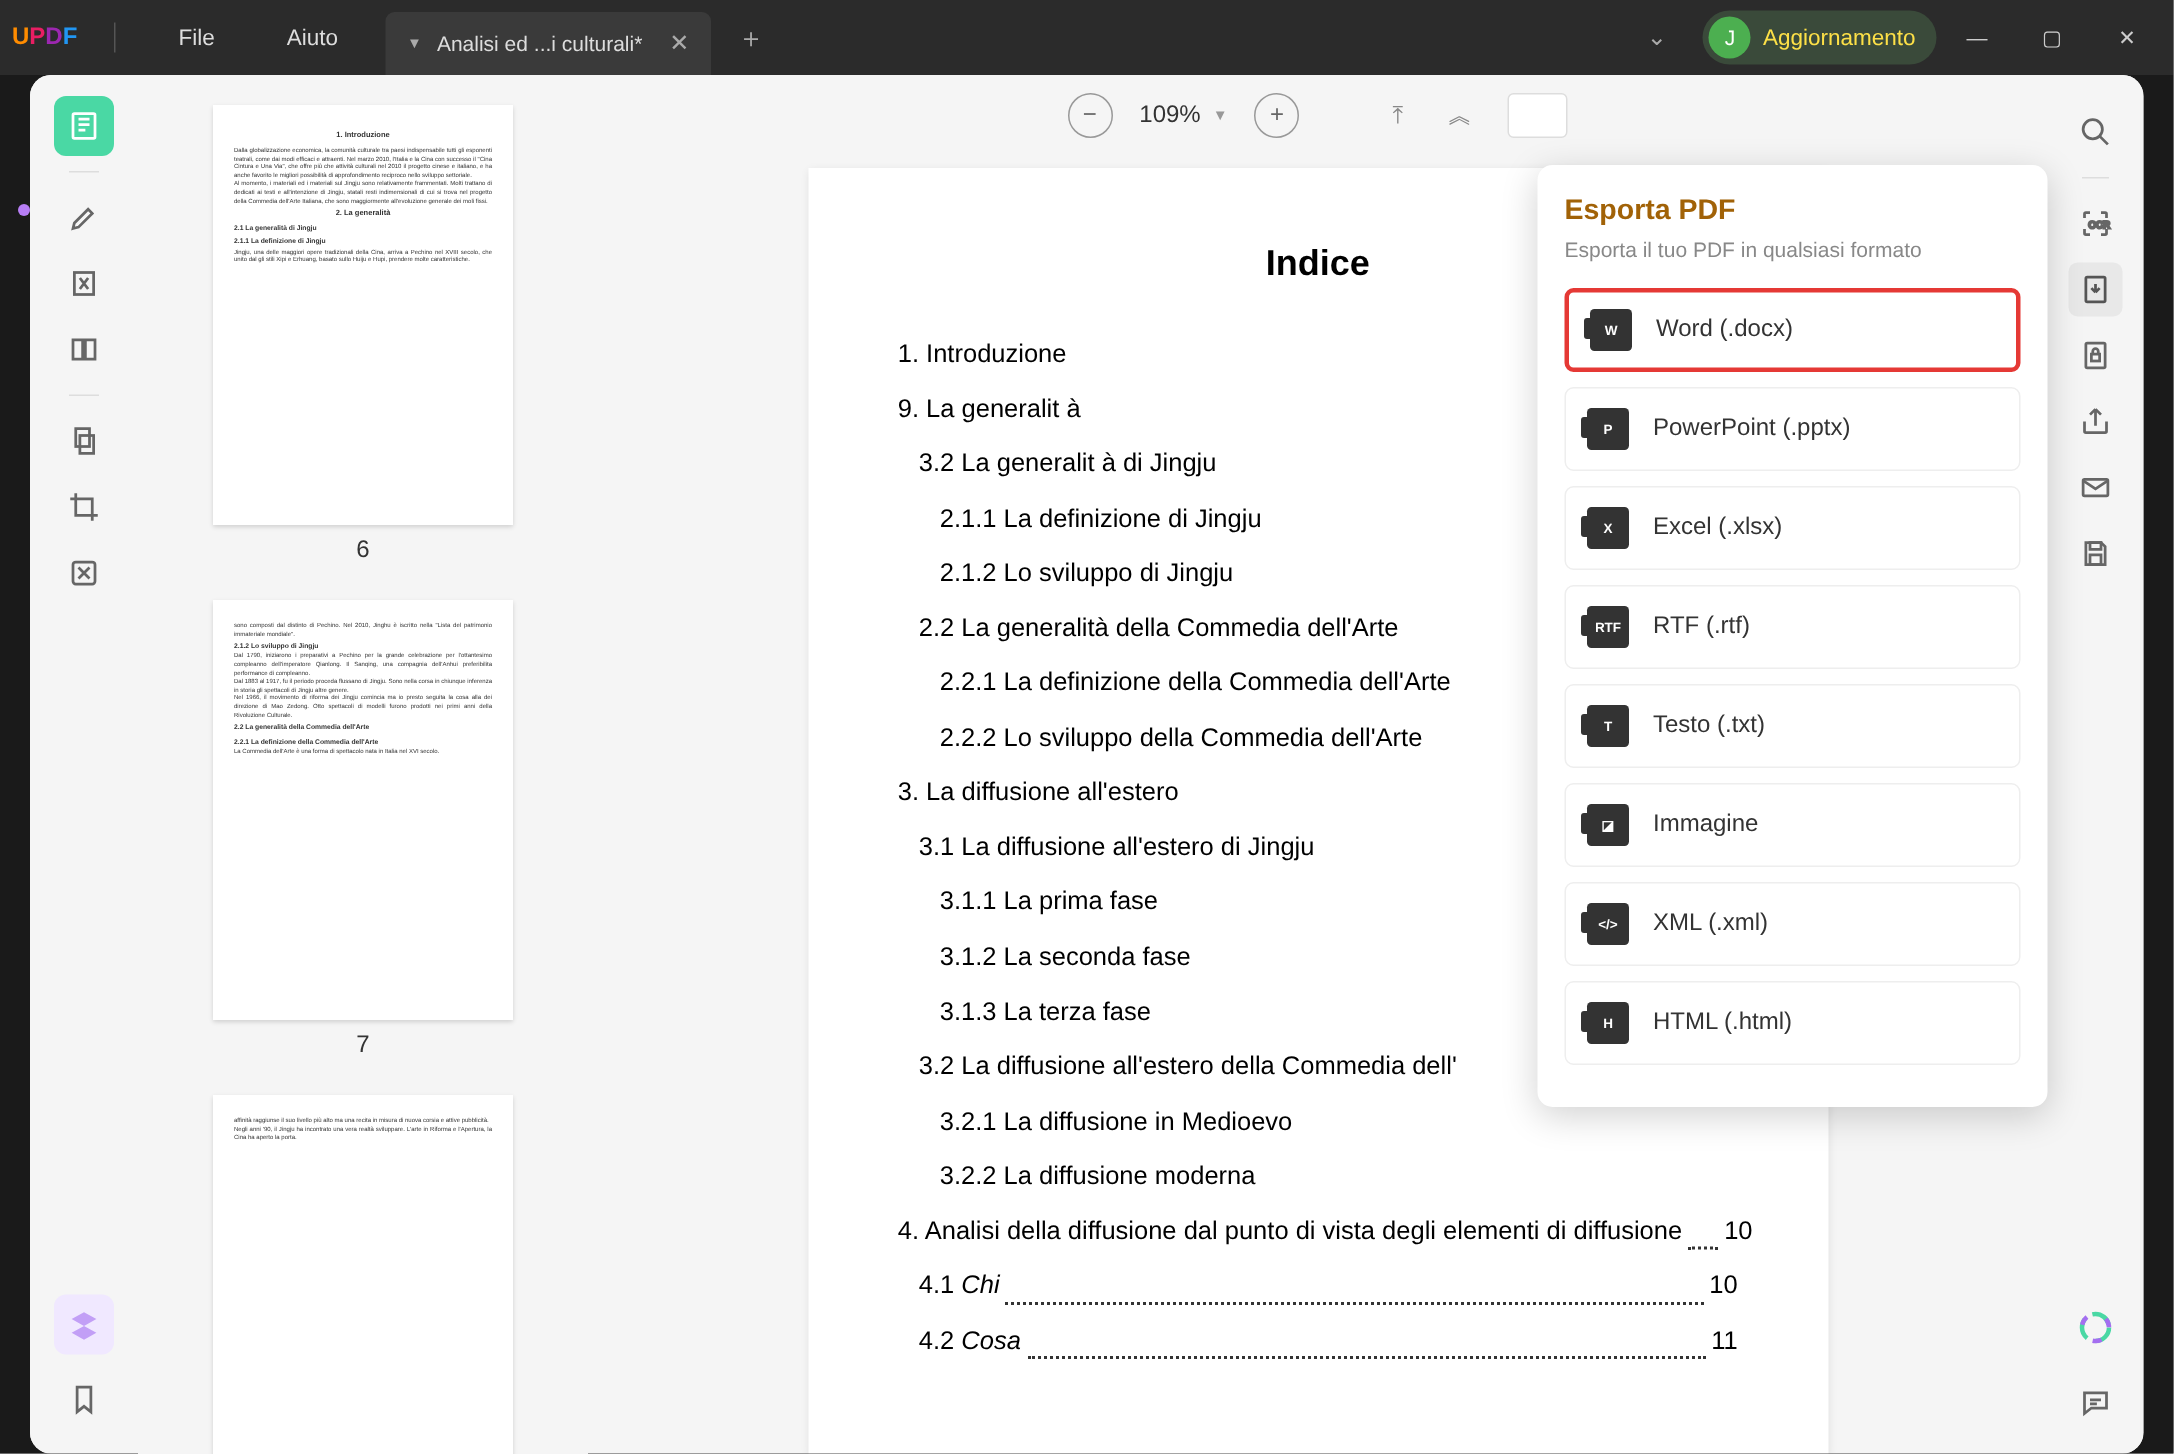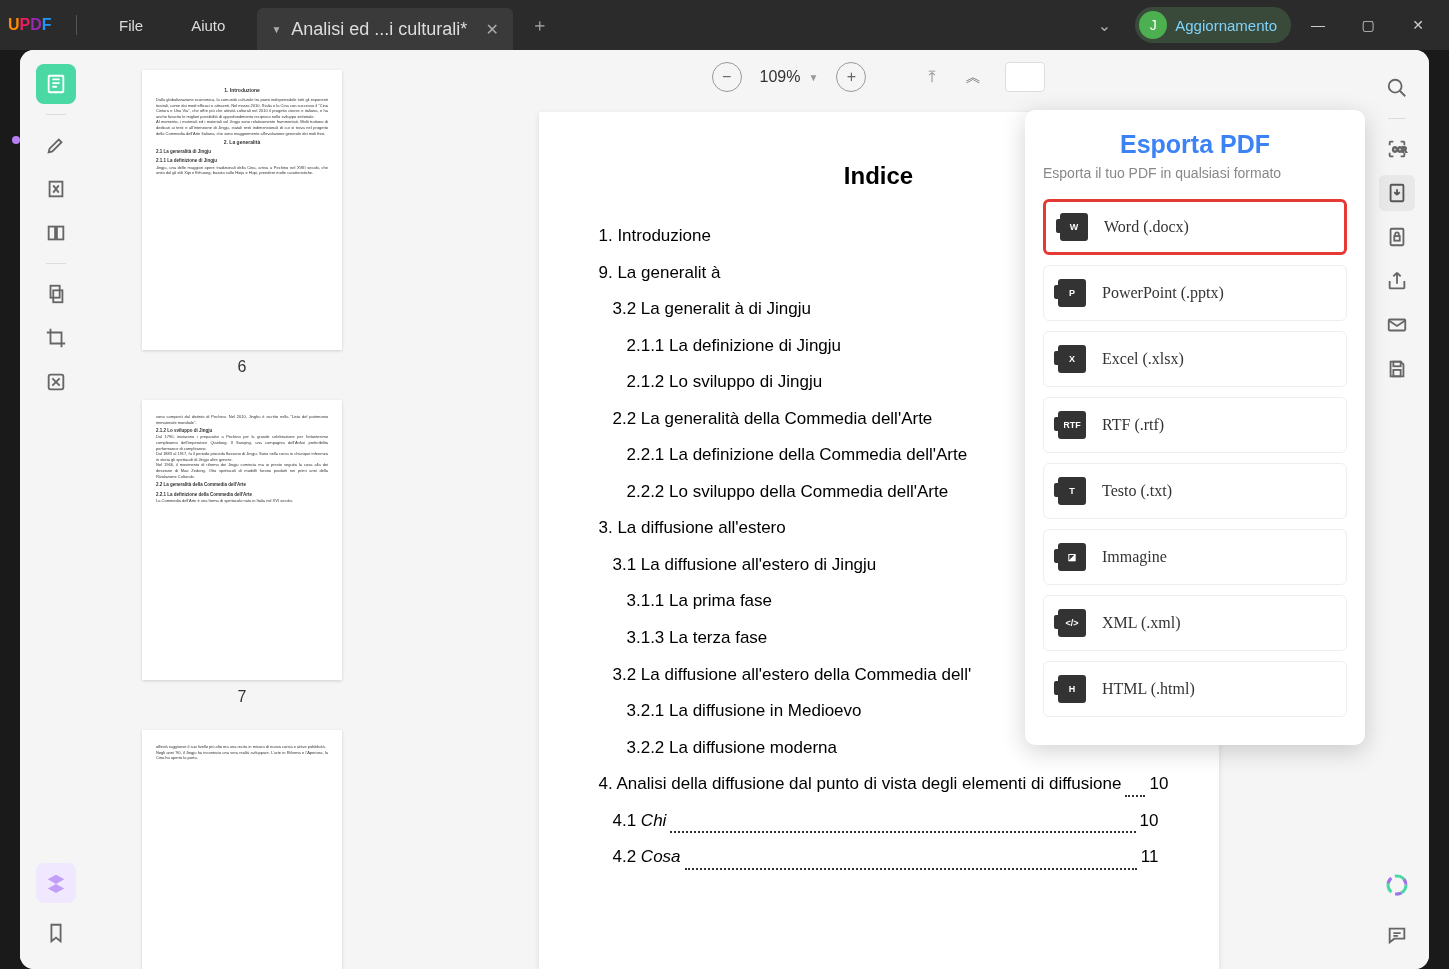--- a/index.html
+++ b/index.html
@@ -6,28 +6,28 @@
 body { background: #1a1a1a; width: 1449px; height: 969px; overflow: hidden; position: relative; }
 
 
 .titlebar { height: 50px; background: #2b2b2b; display: flex; align-items: center; padding: 0 8px; }
 .logo { width: 50px; font-weight: bold; font-size: 16px; }
 .logo span:nth-child(1){color:#ff8c00}.logo span:nth-child(2){color:#e91e63}.logo span:nth-child(3){color:#9c27b0}.logo span:nth-child(4){color:#2196f3}
 .vdiv { width: 1px; height: 20px; background: #555; margin: 0 18px; }
 .menu-item { color: #ddd; font-size: 15px; padding: 0 24px; cursor: pointer; }
 .tab { display: flex; align-items: center; background: #3a3a3a; border-radius: 6px 6px 0 0; padding: 8px 14px; margin-left: 8px; height: 42px; margin-top: 8px; }
 .tab-caret { color: #aaa; margin-right: 10px; font-size: 10px; }
-.tab-title { color: #ddd; font-size: 18px; max-width: 180px; overflow: hidden; white-space: nowrap; }
+.tab-title { color: #ddd; font-size: 14px; max-width: 180px; overflow: hidden; white-space: nowrap; }
 .tab-close { color: #aaa; margin-left: 18px; cursor: pointer; }
 .tab-add { color: #aaa; margin-left: 18px; font-size: 18px; cursor: pointer; }
 .titlebar-right { margin-left: auto; display: flex; align-items: center; gap: 4px; }
 .chev-down { color: #aaa; padding: 0 20px; cursor: pointer; }
 .user-badge { display: flex; align-items: center; background: #3a4a3a; border-radius: 20px; padding: 4px 14px 4px 4px; cursor: pointer; }
 .user-avatar { width: 28px; height: 28px; border-radius: 50%; background: #4caf50; color: #fff; display: flex; align-items: center; justify-content: center; font-size: 14px; margin-right: 8px; }
-.user-label { color: #7dd3fc; font-size: 15px; }
+.user-label { color: #fde047; font-size: 15px; }
 .win-btn { width: 46px; height: 32px; display: flex; align-items: center; justify-content: center; color: #ccc; cursor: pointer; font-size: 14px; }
 
 
 .main { position: absolute; top: 50px; bottom: 0; left: 0; right: 0; background: #1a1a1a; }
 .workspace { position: absolute; top: 0; bottom: 0; left: 20px; right: 20px; background: #f5f5f5; border-radius: 14px; display: flex; overflow: hidden; }
 
 
 .left-rail { width: 72px; background: #f5f5f5; display: flex; flex-direction: column; align-items: center; padding-top: 14px; gap: 4px; }
 .rail-btn { width: 40px; height: 40px; border-radius: 8px; display: flex; align-items: center; justify-content: center; cursor: pointer; }
 .rail-btn.active { background: #4ad8a4; }
@@ -61,27 +61,27 @@
 
 
 .right-rail { width: 64px; background: #f5f5f5; display: flex; flex-direction: column; align-items: center; padding-top: 20px; gap: 8px; }
 .rr-btn { width: 36px; height: 36px; border-radius: 6px; display: flex; align-items: center; justify-content: center; cursor: pointer; color: #666; }
 .rr-btn.active { background: #e8e8e8; }
 .rr-sep { width: 18px; height: 1px; background: #ddd; margin: 4px 0; }
 .rr-bottom { margin-top:auto; margin-bottom:16px; display:flex; flex-direction:column; align-items:center; gap:14px;}
 
 
 .export-panel { position: absolute; right: 84px; top: 60px; width: 340px; background: #fff; border-radius: 10px; box-shadow: 0 6px 24px rgba(0,0,0,.18); padding: 20px 18px 18px; }
-.ep-title { font-size: 25px; font-weight: 600; color: #3b82f6; margin-bottom: 6px; text-align: center; }
+.ep-title { font-size: 19px; font-weight: 600; color: #a16207; margin-bottom: 6px; }
 .ep-sub { font-size: 14px; color: #888; margin-bottom: 18px; }
 .ep-item { display: flex; align-items: center; height: 56px; padding: 0 14px; border: 1px solid #eee; border-radius: 6px; margin-bottom: 10px; cursor: pointer; }
 .ep-item.hl { border: 3px solid #e53935; }
 .ep-icon { width: 28px; height: 28px; background: #333; border-radius: 3px; margin-right: 16px; display:flex; align-items:center; justify-content:center; color:#fff; font-size:9px; font-weight:bold; position:relative;}
 .ep-icon::before{content:''; position:absolute; left:-4px; top:6px; width:10px; height:14px; background:#333; border-radius:2px 0 0 2px;}
-.ep-label { font-size: 16px; color: #333; font-family: Liberation Serif, serif; }
+.ep-label { font-size: 16px; color: #333; }
 
 
 .purple-dot { position:absolute; left:12px; top:86px; width:8px; height:8px; border-radius:50%; background:#b77ef5;}
 </style>
 </head>
 <body>
 
 <div class="titlebar">
   <div class="logo"><span>U</span><span>P</span><span>D</span><span>F</span></div>
   <div class="vdiv"></div>
@@ -237,20 +237,23 @@
             <div class="toc-line lvl1 cut">
               <span class="txt">3. La diffusione all'estero</span>
             </div>
             <div class="toc-line lvl2 cut">
               <span class="txt">3.1 La diffusione all'estero di Jingju</span>
             </div>
             <div class="toc-line lvl3 cut">
               <span class="txt">3.1.1 La prima fase</span>
             </div>
             <div class="toc-line lvl3 cut">
+              <span class="txt">3.1.2 La seconda fase</span>
+            </div>
+            <div class="toc-line lvl3 cut">
               <span class="txt">3.1.3 La terza fase</span>
             </div>
             <div class="toc-line lvl2 cut">
               <span class="txt">3.2 La diffusione all'estero della Commedia dell'</span>
             </div>
             <div class="toc-line lvl3 cut">
               <span class="txt">3.2.1 La diffusione in Medioevo</span>
             </div>
             <div class="toc-line lvl3 cut">
               <span class="txt">3.2.2 La diffusione moderna</span>

